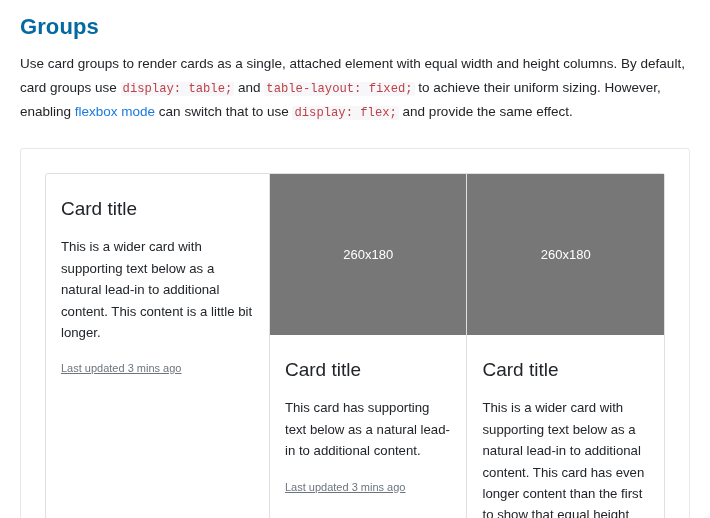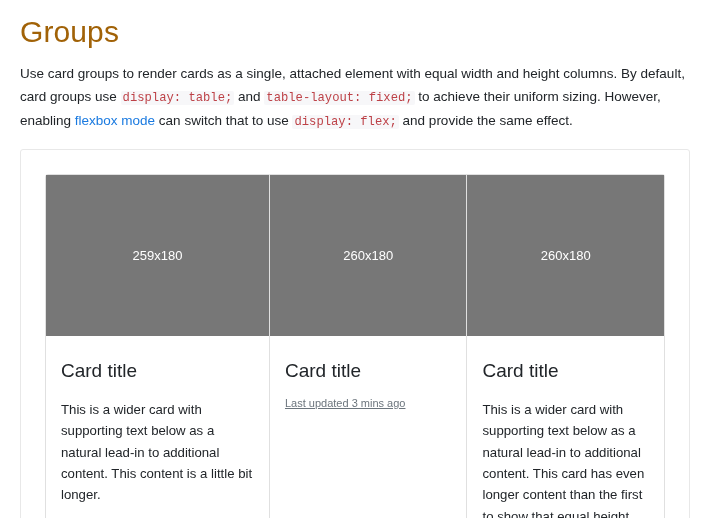--- a/index.html
+++ b/index.html
@@ -13,32 +13,32 @@
     font-family: "Liberation Sans", sans-serif;
     color: #212529;
     overflow: hidden;
   }
   .page {
     padding: 14px 20px 0 20px;
     box-sizing: border-box;
     width: 710px;
   }
   h1.page-title {
-    font-size: 30px;
-    font-weight: 400;
+    font-size: 22px;
+    font-weight: 700;
     line-height: 1.2;
     margin: 0 0 12px 0;
-    color: #a16207;
+    color: #0369a1;
     letter-spacing: 0.1px;
   }
   .intro {
     font-size: 13.5px;
     line-height: 1.72;
     color: #212529;
-    margin: 0 0 16px 0;
+    margin: 0 0 24px 0;
     max-width: 680px;
   }
   code.code {
     font-family: "Liberation Mono", monospace;
     font-size: 12.2px;
     color: #bd4147;
     background: #f7f7f9;
     padding: 0 2px;
     border-radius: 2px;
     white-space: nowrap;
@@ -120,36 +120,34 @@
 <div class="page">
 
   <h1 class="page-title">Groups</h1>
 
   <p class="intro"><span>Use card groups to render cards as a single, attached element with equal width and height columns. By default, card groups use </span><code class="code">display: table;</code><span> and </span><code class="code">table-layout: fixed;</code><span> to achieve their uniform sizing. However, enabling </span><a class="link" href="#">flexbox mode</a><span> can switch that to use </span><code class="code">display: flex;</code><span> and provide the same effect.</span></p>
 
   <div class="example-box">
     <div class="card-group">
 
       <div class="card">
-        <div class="card-img">
-          <span>259x180</span>
-        </div>
         <div class="card-body">
           <h5 class="card-title">Card title</h5>
           <p class="card-text">This is a wider card with supporting text below as a natural lead-in to additional content. This content is a little bit longer.</p>
           <div class="card-meta">Last updated 3 mins ago</div>
         </div>
       </div>
 
       <div class="card">
         <div class="card-img">
           <span>260x180</span>
         </div>
         <div class="card-body">
           <h5 class="card-title">Card title</h5>
+          <p class="card-text">This card has supporting text below as a natural lead-in to additional content.</p>
           <div class="card-meta">Last updated 3 mins ago</div>
         </div>
       </div>
 
       <div class="card">
         <div class="card-img">
           <span>260x180</span>
         </div>
         <div class="card-body">
           <h5 class="card-title">Card title</h5>

